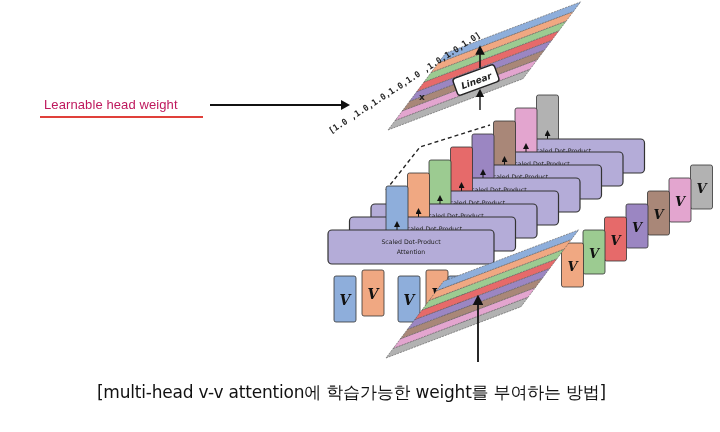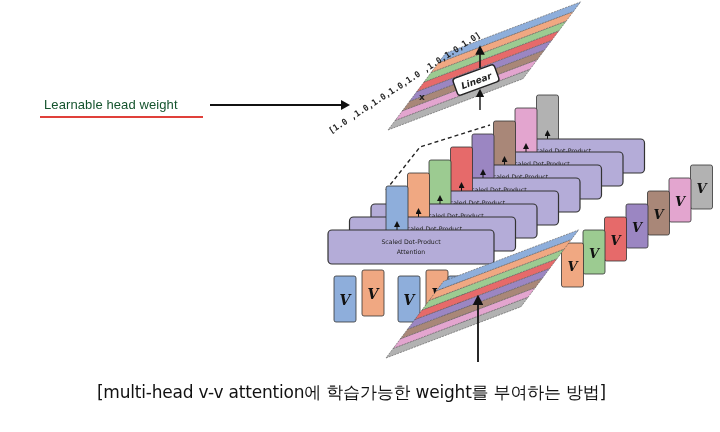--- a/index.html
+++ b/index.html
@@ -1,18 +1,18 @@
 <!DOCTYPE html>
 <html><head>
 <meta charset="utf-8">
 <style>
   html, body { margin: 0; padding: 0; background: #ffffff; }
   body { width: 720px; height: 432px; position: relative; overflow: hidden;
          font-family: "DejaVu Sans", "Liberation Sans", sans-serif; }
-  .annot-label { position: absolute; left: 44px; top: 97px; font-size: 13px; color: #14532d;
+  .annot-label { position: absolute; left: 44px; top: 97px; font-size: 13px; color: #be185d;
                  font-family: "Liberation Sans", "DejaVu Sans", sans-serif; letter-spacing: 0.1px; }
   .annot-underline { position: absolute; left: 40px; top: 116px; width: 163px; height: 2px; }
   .annot-arrow { position: absolute; left: 210px; top: 98px; width: 140px; height: 14px; }
   .diagram { position: absolute; left: 0; top: 0; width: 720px; height: 380px; }
   .caption { position: absolute; left: 0; width: 703px; top: 381px; text-align: center;
              font-size: 17px; color: #111111;
              font-family: "DejaVu Sans", "Liberation Sans", sans-serif; letter-spacing: -0.2px; }
 </style>
 </head>
 <body>

